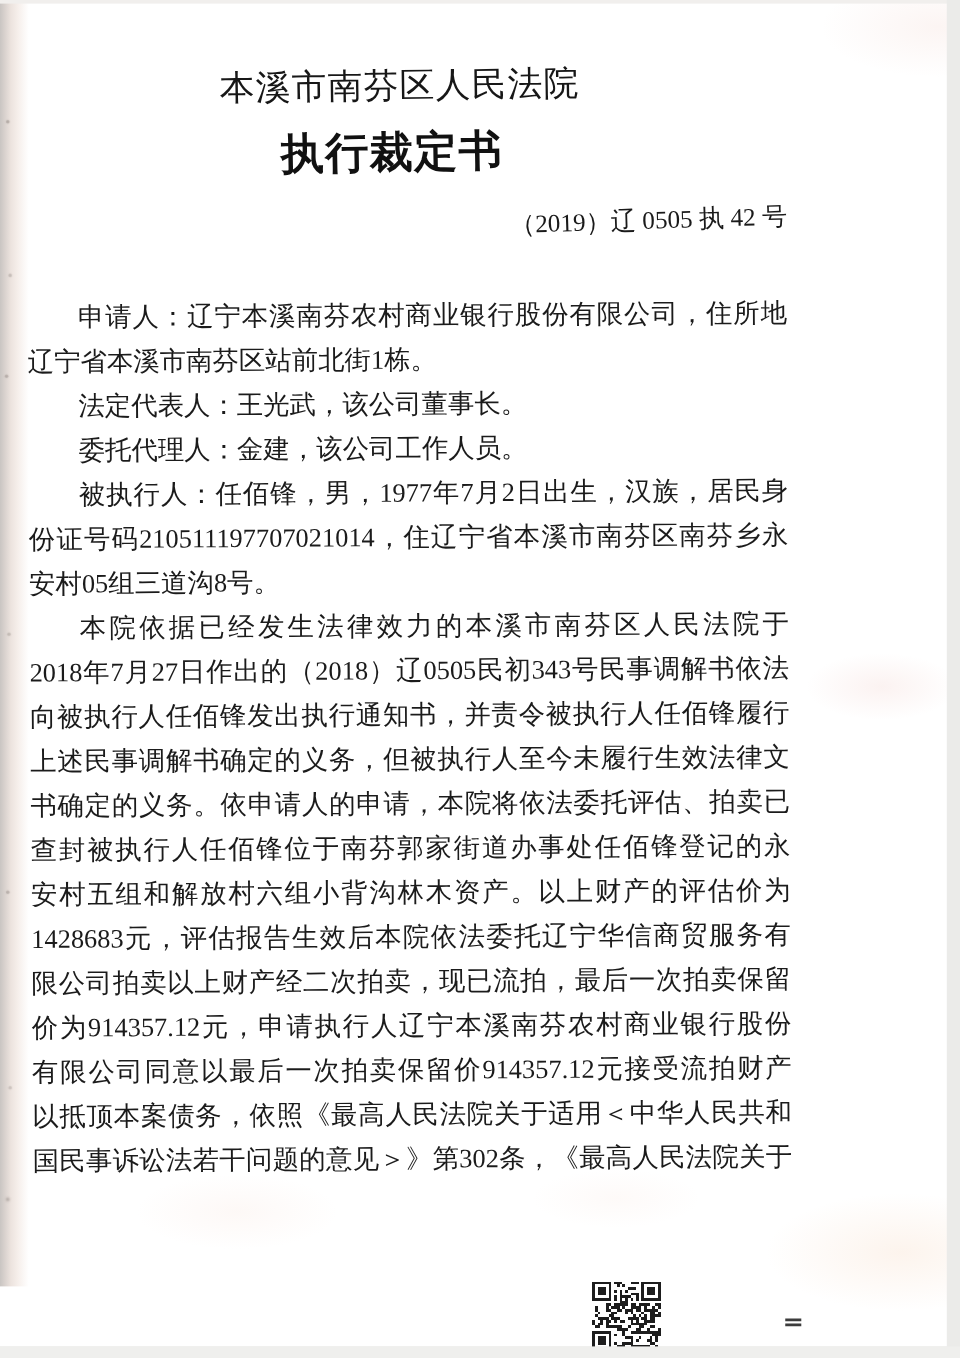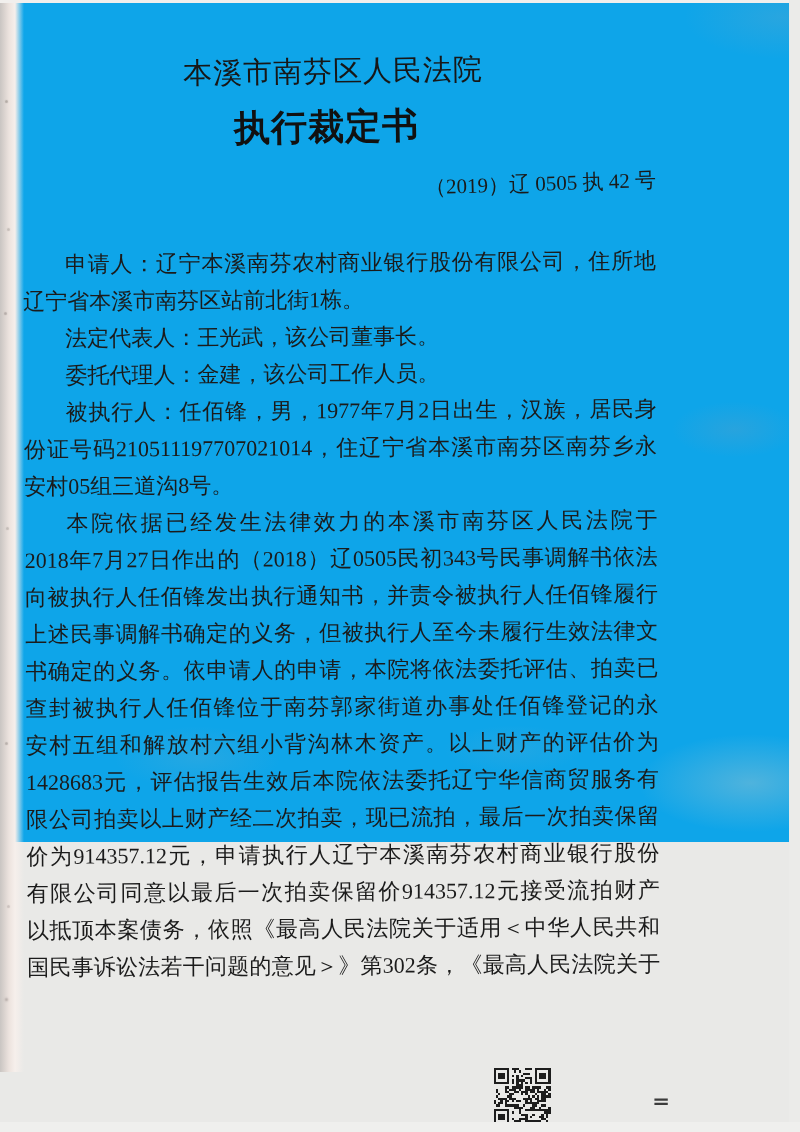--- a/index.html
+++ b/index.html
@@ -5,22 +5,22 @@
   html, body { margin: 0; padding: 0; }
   body {
     width: 800px; height: 1132px;
     background: #e9e9e7;
     overflow: hidden;
     position: relative;
     font-family: "Liberation Serif", "DejaVu Serif", serif;
   }
   .page {
     position: absolute; left: 0; top: 0;
-    width: 790px; height: 842px;
-    background: #0ea5e9;
+    width: 790px; height: 1122px;
+    background: #ffffff;
   }
   
   .blotches {
     position: absolute; inset: 0; pointer-events: none;
     background:
       radial-gradient(90px 40px at 93% 51%, rgba(225,150,140,0.12), rgba(225,150,140,0) 70%),
       radial-gradient(140px 60px at 99% 2%, rgba(230,170,155,0.12), rgba(230,170,155,0) 70%),
       radial-gradient(160px 70px at 95% 93%, rgba(246,215,190,0.28), rgba(246,215,190,0) 70%),
       radial-gradient(120px 45px at 25% 90%, rgba(238,190,170,0.10), rgba(238,190,170,0) 70%),
       radial-gradient(100px 35px at 65% 89%, rgba(238,190,170,0.08), rgba(238,190,170,0) 70%);

